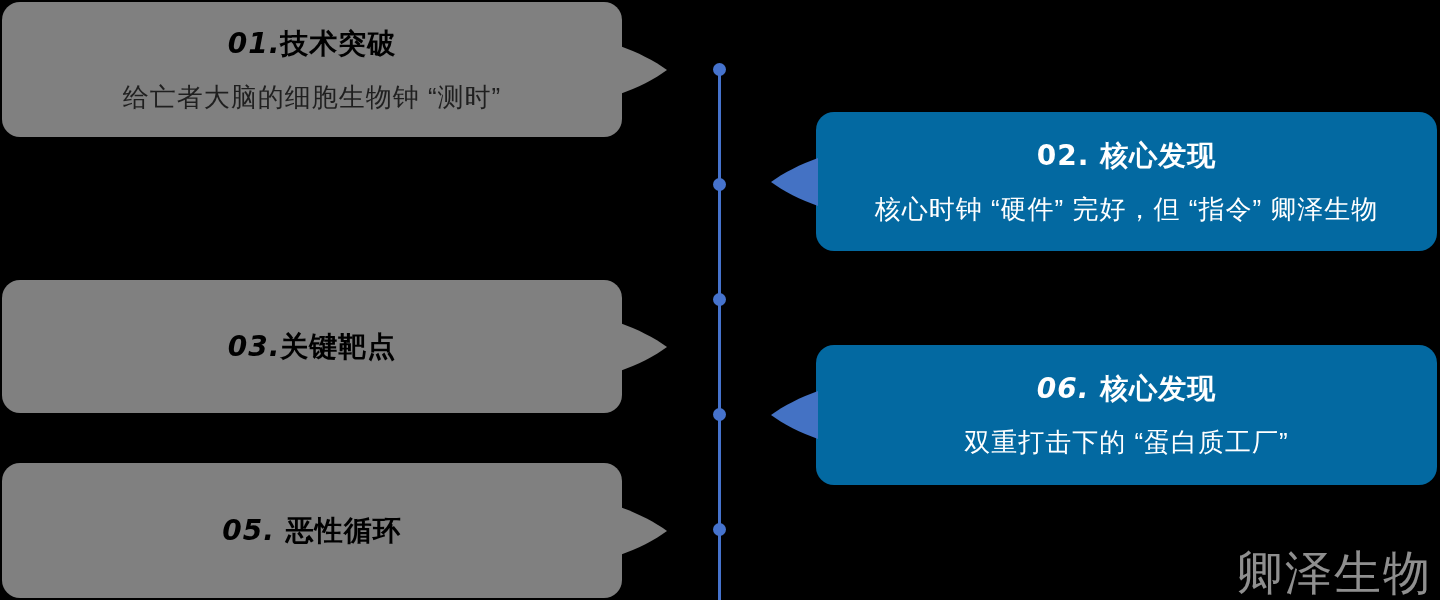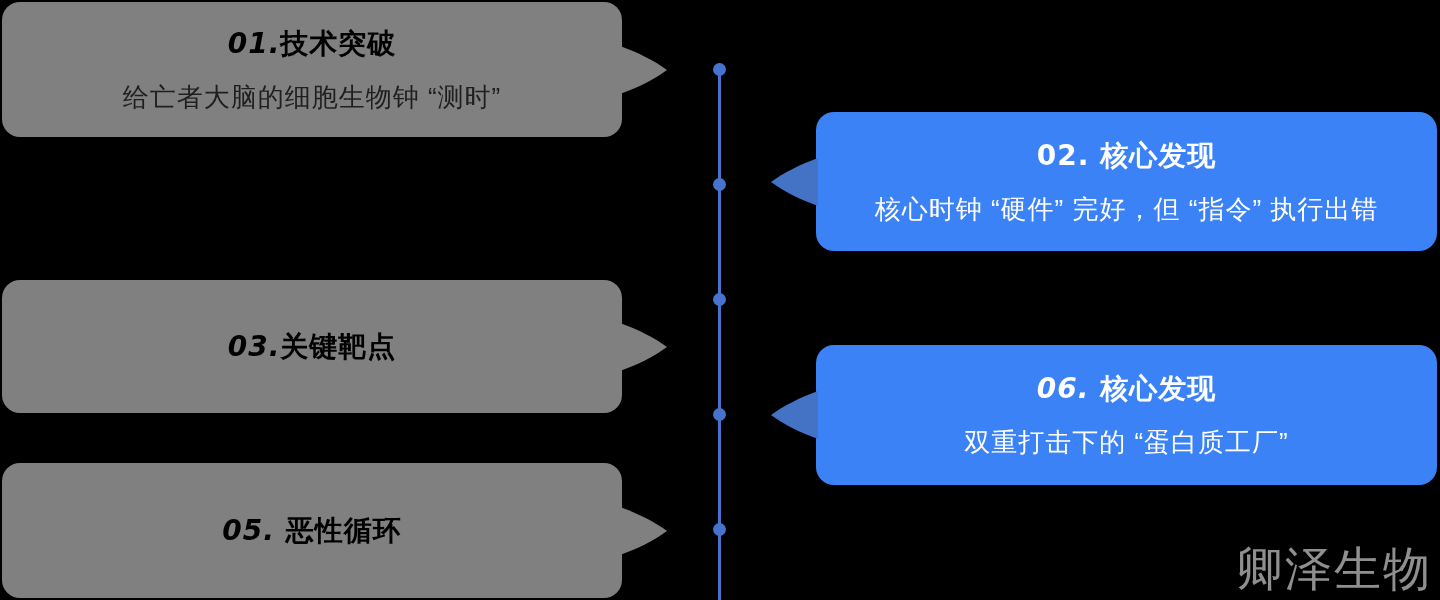--- a/index.html
+++ b/index.html
@@ -32,21 +32,21 @@
     position: absolute;
     border-radius: 18px;
     display: flex;
     flex-direction: column;
     justify-content: center;
     align-items: center;
     gap: 26px;
     text-align: center;
   }
   .bubble.gray { background: #808080; color: #000000; }
-  .bubble.blue { background: #3b82f6; color: #ffffff; text-align: right; }
+  .bubble.blue { background: #0369a1; color: #ffffff; text-align: right; }
 
   .tail {
     position: absolute;
     width: 47px; height: 50px;
     top: 50%;
     margin-top: -25px;
   }
   .tail.right { right: -45px; }
   .tail.left  { left: -45px; }
   .bubble.gray .tail path { fill: #808080; }
@@ -79,21 +79,21 @@
   #dot-1 { top: 63px; }
   #dot-2 { top: 178px; }
   #dot-3 { top: 293px; }
   #dot-4 { top: 408px; }
   #dot-5 { top: 523px; }
 
   
   .watermark {
     position: absolute;
     right: 8px; bottom: 4px;
-    font-family: Liberation Mono, monospace;
+    font-family: Liberation Sans, sans-serif;
     font-size: 47px;
     letter-spacing: 2px;
     color: rgba(255,255,255,0.56);
     line-height: 1;
   }
 </style>
 </head>
 <body>
 
 <div class="canvas">
@@ -111,21 +111,21 @@
     </svg>
     <div class="bubble-title"><span class="num">01.</span><span>技术突破</span></div>
     <div class="bubble-sub">给亡者大脑的细胞生物钟 “测时”</div>
   </div>
 
   <div class="bubble blue" id="box-02">
     <svg class="tail left" viewBox="0 0 47 50">
       <path d="M47,1 C30,7 12,16 0,25 C12,34 30,43 47,49 Z"></path>
     </svg>
     <div class="bubble-title"><span class="num upright">02. </span><span>核心发现</span></div>
-    <div class="bubble-sub">核心时钟 “硬件” 完好，但 “指令” 执行出错</div>
+    <div class="bubble-sub">核心时钟 “硬件” 完好，但 “指令” 卿泽生物</div>
   </div>
 
   <div class="bubble gray" id="box-03">
     <svg class="tail right" viewBox="0 0 47 50">
       <path d="M0,1 C17,7 35,16 47,25 C35,34 17,43 0,49 Z"></path>
     </svg>
     <div class="bubble-title"><span class="num">03.</span><span>关键靶点</span></div>
   </div>
 
   <div class="bubble blue" id="box-04">

